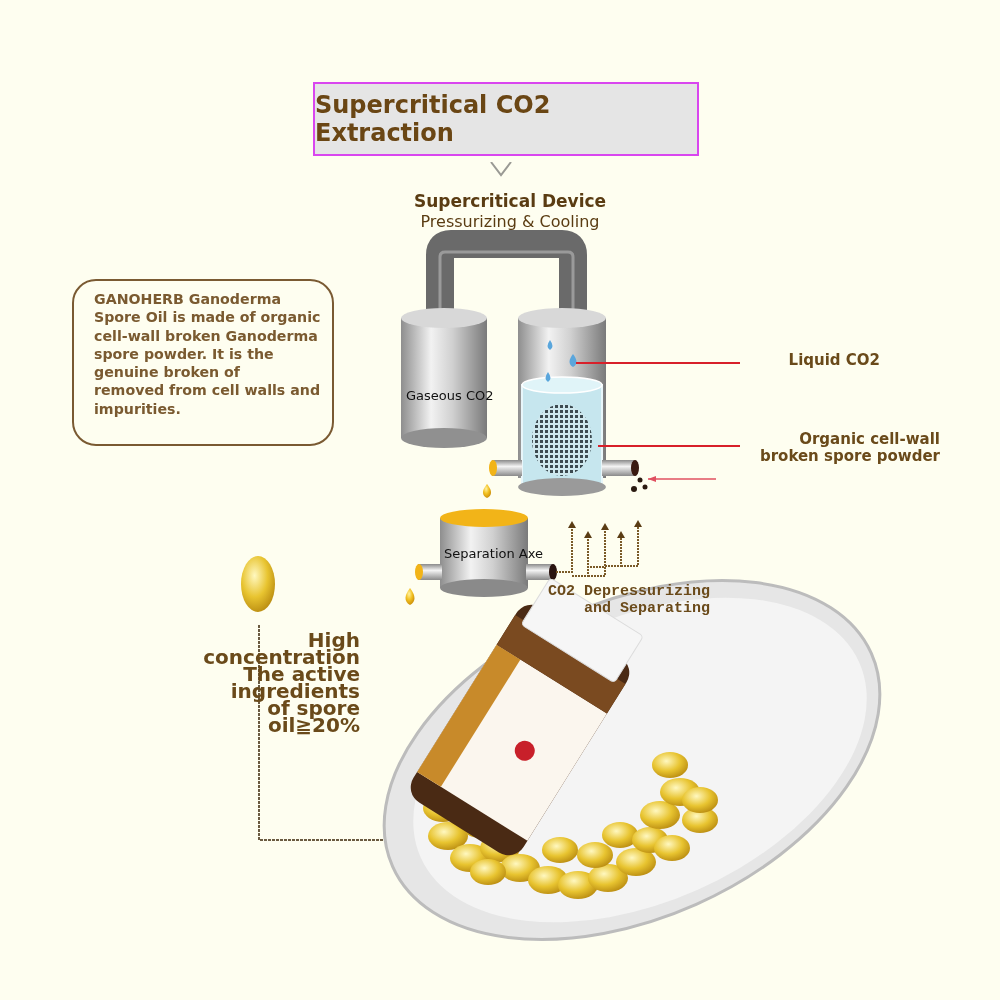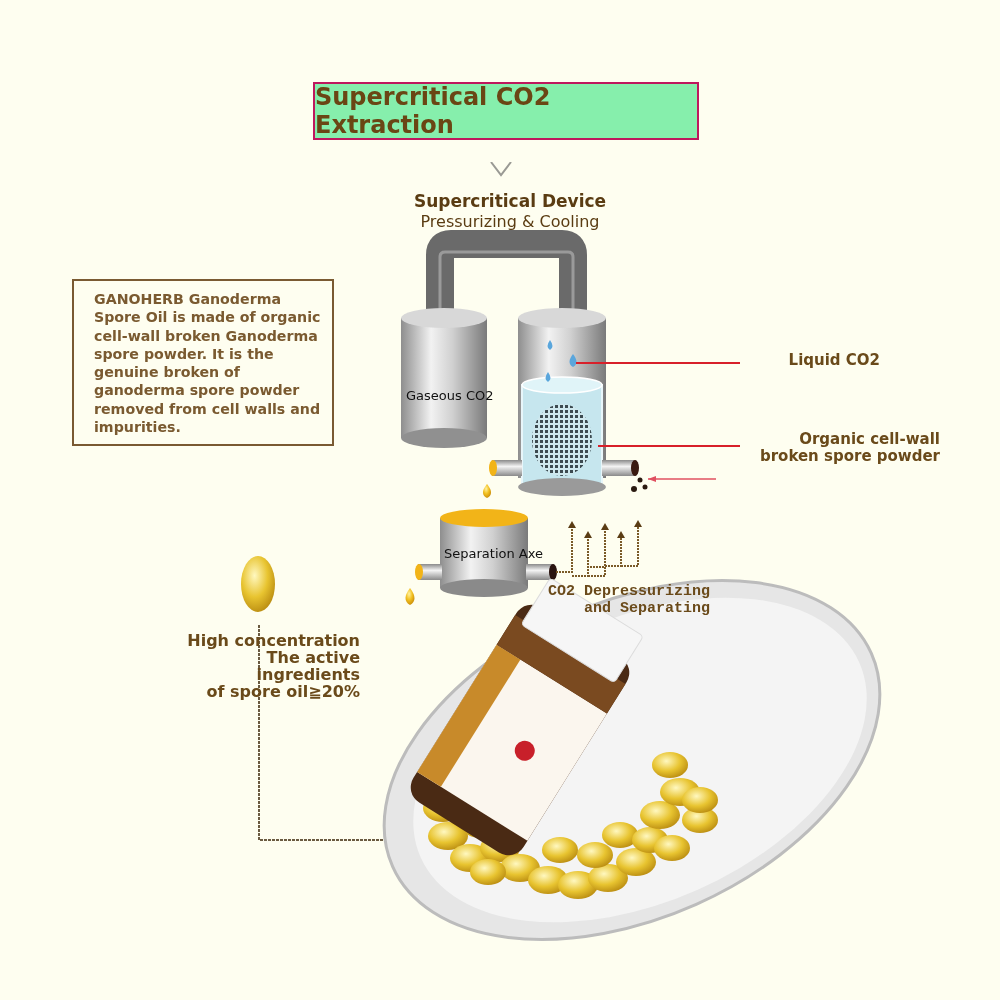--- a/index.html
+++ b/index.html
@@ -4,39 +4,39 @@
 <style>
   html, body { margin:0; padding:0; }
   body {
     width:1000px; height:1000px; overflow:hidden;
     background:#fefef0;
     font-family:"DejaVu Sans", sans-serif;
     position:relative;
   }
   .abs { position:absolute; }
   .title-box {
-    left:313px; top:82px; width:386px; height:58px;
-    border:2px solid #be185d; background:#86efac;
+    left:313px; top:82px; width:386px; height:74px;
+    border:2px solid #d946ef; background:#e5e5e5;
     box-sizing:border-box;
     display:flex; align-items:center; justify-content:center;
   }
   .title-box span { font-size:24px; font-weight:bold; color:#6a4614; }
   .device-title { left:380px; top:191px; width:260px; text-align:center; font-size:17px; font-weight:bold; color:#5a3c12; }
   .device-sub { left:380px; top:212px; width:260px; text-align:center; font-size:16px; color:#5a3c12; }
   .info-box {
     left:72px; top:279px; width:262px; height:167px;
-    border:2px solid #7a5a32; border-radius:0; box-sizing:border-box;
+    border:2px solid #7a5a32; border-radius:24px; box-sizing:border-box;
     padding:9px 0 0 20px;
     font-size:14.2px; font-weight:bold; line-height:18.3px; color:#7a5a30;
   }
   .label { font-size:15px; font-weight:bold; color:#6a4a1a; text-align:right; line-height:17px; }
   .lbl-liquid { left:700px; top:352px; width:180px; text-align:right; }
   .lbl-organic { left:740px; top:431px; width:200px; }
   .lbl-co2 { left:530px; top:583px; width:180px;font-family:Liberation Mono, monospace; }
-  .lbl-conc { left:170px; top:632px; width:190px; font-size:16px; }
+  .lbl-conc { left:170px; top:632px; width:190px; font-size:20px; }
   .device-label { font-size:13px; color:#111; }
 </style>
 </head>
 <body>
 
 <div class="abs title-box">
   <span>Supercritical CO2 Extraction</span>
 </div>
 <svg class="abs" style="left:490px;top:162px" width="22" height="16">
   <polyline points="1,0 11,13 21,0" fill="#fefef0" stroke="#9a9a94" stroke-width="2"></polyline>
@@ -44,21 +44,20 @@
 
 <div class="abs device-title">Supercritical Device</div>
 <div class="abs device-sub">Pressurizing &amp; Cooling</div>
 
 <div class="abs info-box">
   <div>GANOHERB Ganoderma</div>
   <div>Spore Oil is made of organic</div>
   <div>cell-wall broken Ganoderma</div>
   <div>spore powder. It is the</div>
   <div>genuine broken of</div>
-  <div>ganoderma spore powder</div>
   <div>removed from cell walls and</div>
   <div>impurities.</div>
 </div>
 
 <svg class="abs" style="left:0;top:0" width="1000" height="1000">
   <defs>
     <linearGradient id="metal" x1="0" x2="1" y1="0" y2="0">
       <stop offset="0" stop-color="#8e8e8e"></stop>
       <stop offset="0.35" stop-color="#f2f2f2"></stop>
       <stop offset="0.6" stop-color="#d0d0d0"></stop>

